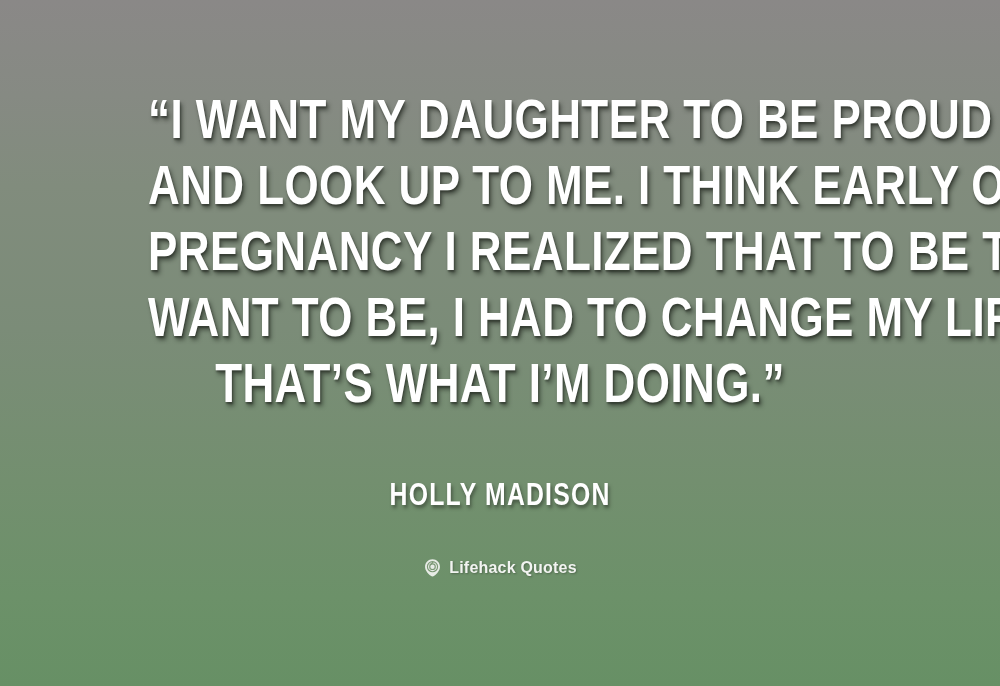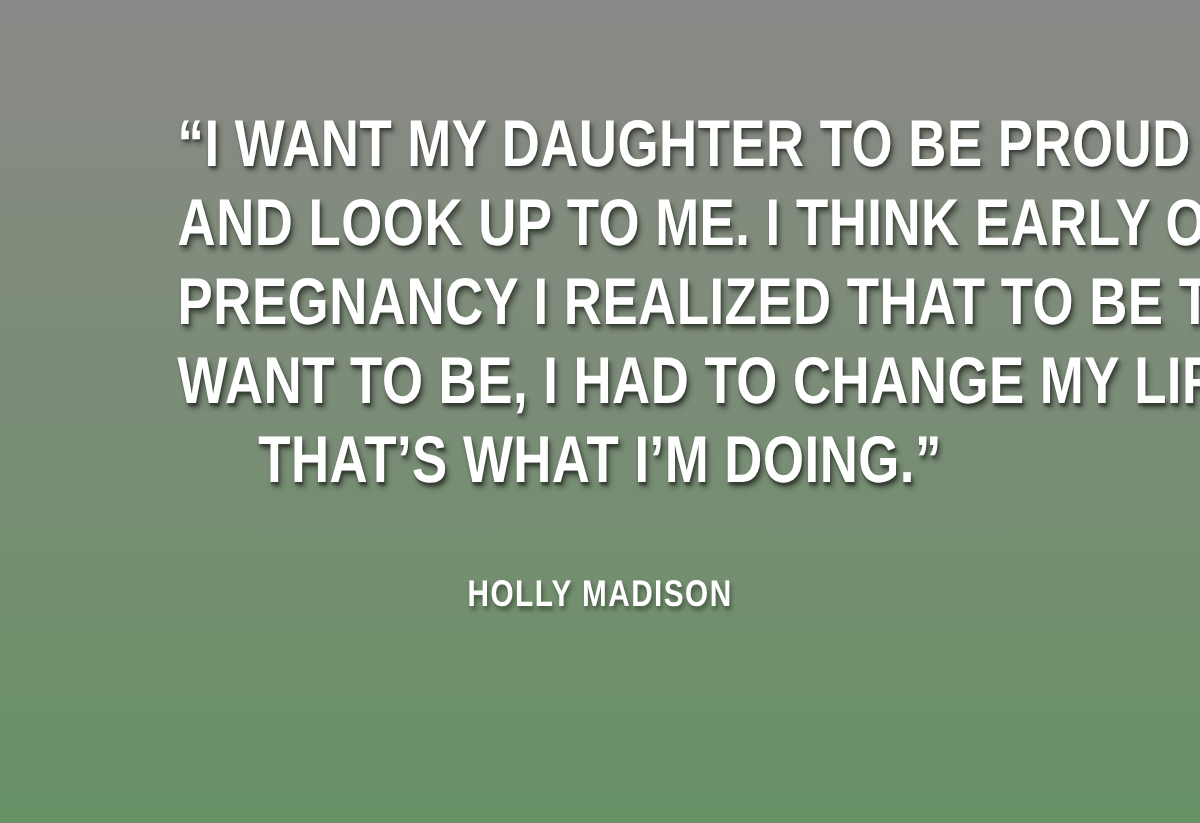--- a/index.html
+++ b/index.html
@@ -98,14 +98,23 @@
   <div id="quote-body">
     <div class="quote-line">“I WANT MY DAUGHTER TO BE PROUD OF ME</div>
     <div class="quote-line">AND LOOK UP TO ME. I THINK EARLY ON IN MY</div>
     <div class="quote-line">PREGNANCY I REALIZED THAT TO BE THE MOM I</div>
     <div class="quote-line">WANT TO BE, I HAD TO CHANGE MY LIFE, AND</div>
     <div class="quote-line">THAT’S WHAT I’M DOING.”</div>
   </div>
 
   <div id="author-name">HOLLY MADISON</div>
 
+  <div id="brand-footer">
+    <svg id="brand-logo-icon" viewBox="0 0 24 24" aria-hidden="true">
+      <path d="M12 1.6c5.2 0 9.4 4.2 9.4 9.4 0 4.6-3.5 8.6-7.2 11.4a3.6 3.6 0 0 1-4.4 0C6.1 19.6 2.6 15.6 2.6 11 2.6 5.8 6.8 1.6 12 1.6z" fill="#f2f4f1"></path>
+      <circle cx="12" cy="11" r="6.4" fill="none" stroke="#7e9a78" stroke-width="1.5"></circle>
+      <circle cx="12" cy="11" r="3.5" fill="none" stroke="#7e9a78" stroke-width="1.5"></circle>
+      <rect x="11.2" y="6.6" width="5.6" height="1.6" fill="#7e9a78" transform="rotate(-45 12 11)"></rect>
+    </svg>
+    <span id="brand-label">Lifehack Quotes</span>
+  </div>
 
 </div>
 
 </body></html>

